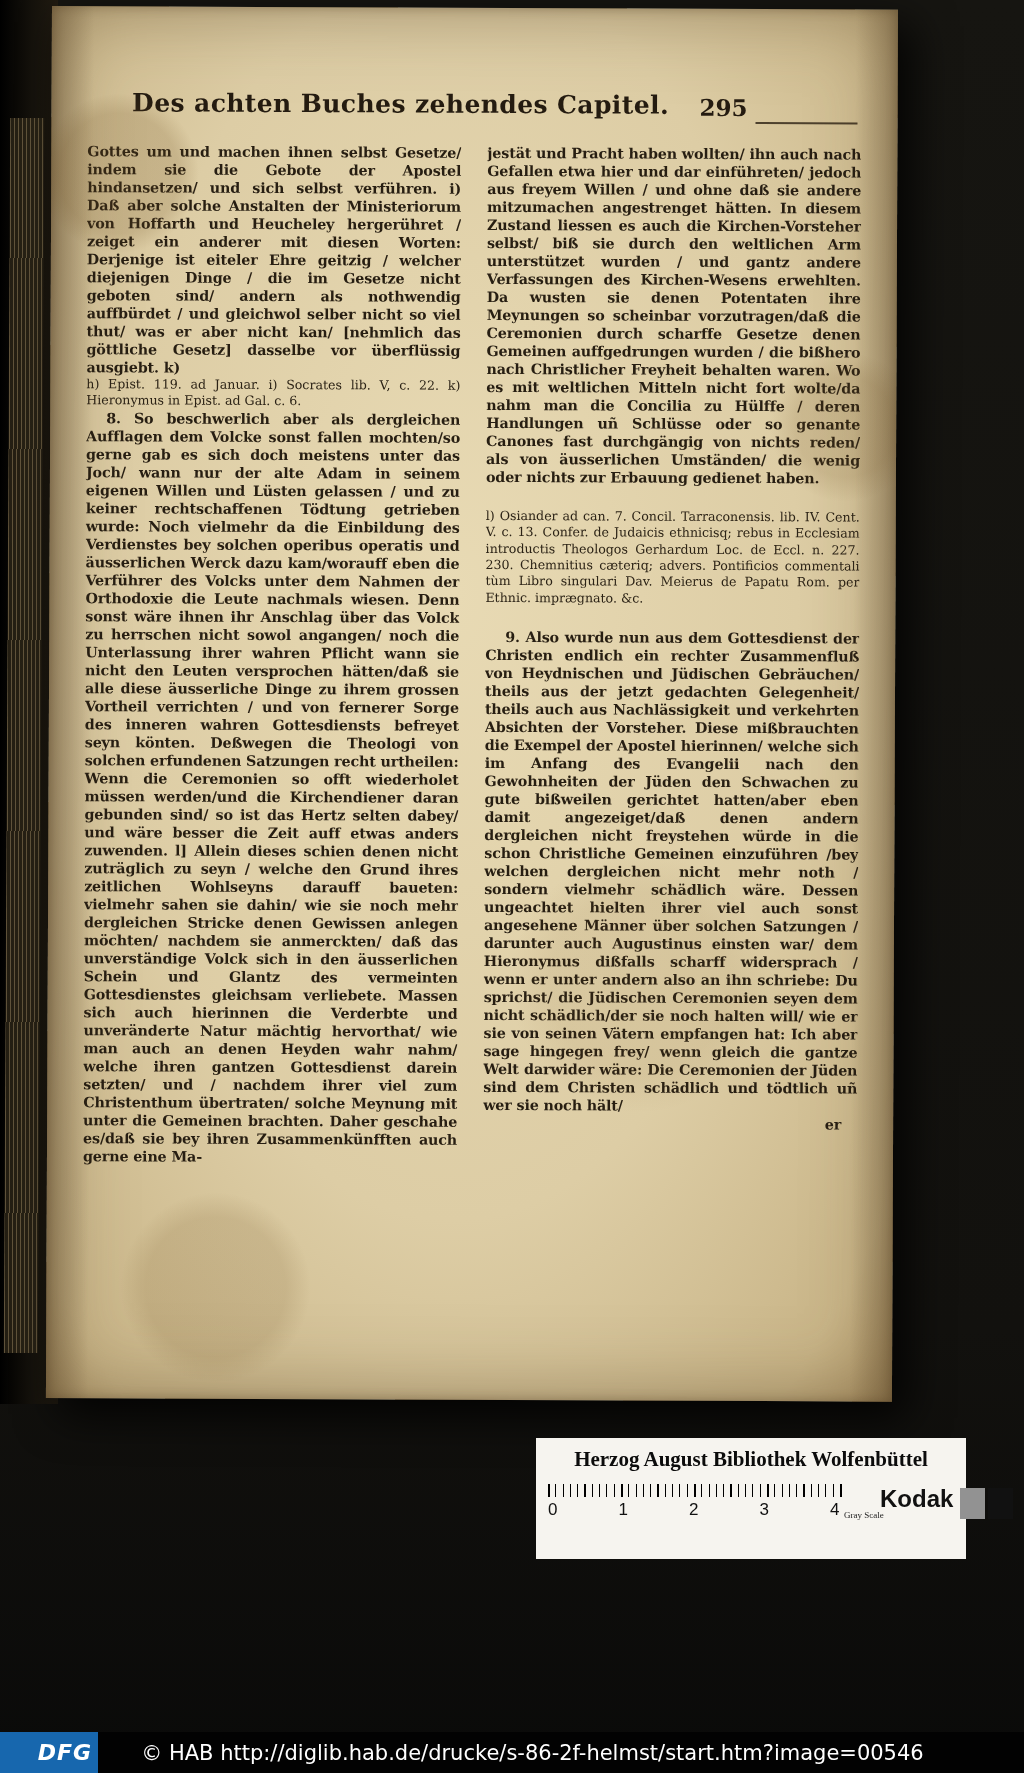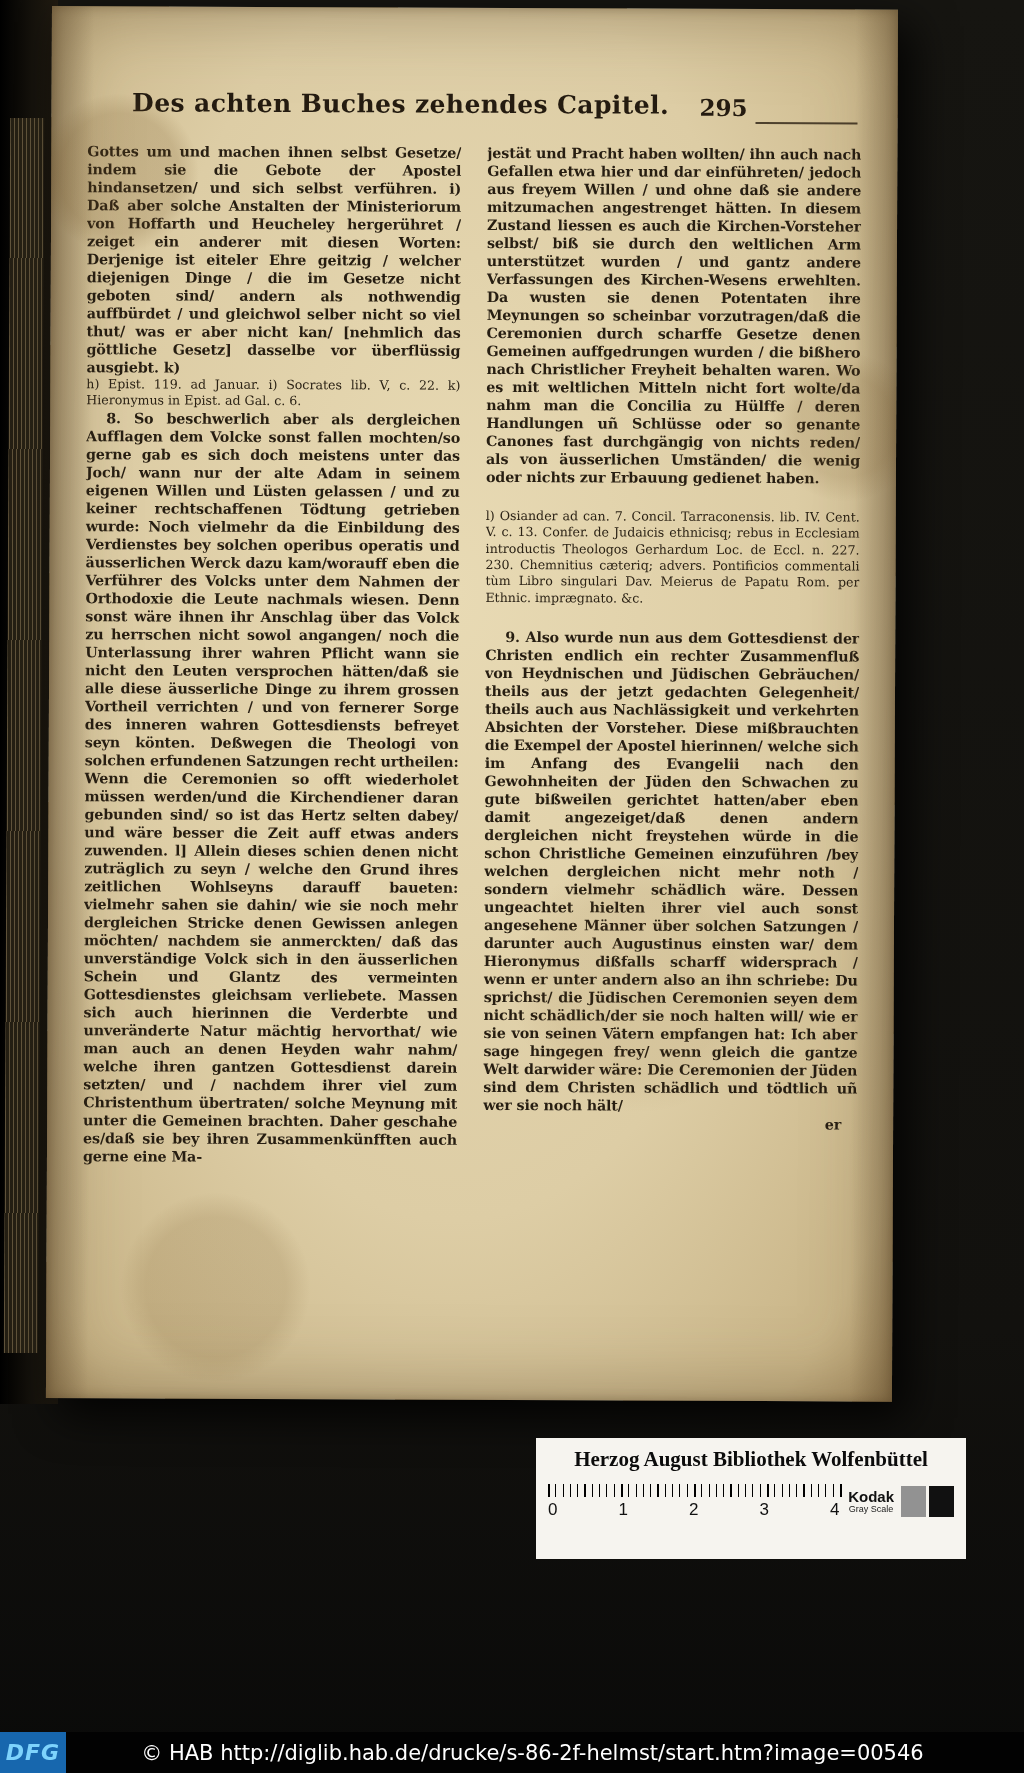--- a/index.html
+++ b/index.html
@@ -64,33 +64,33 @@
   .ruler-ticks{height:13px;width:296px;
     background-image:
       repeating-linear-gradient(90deg,#000 0 2px, transparent 2px 73px),
       repeating-linear-gradient(90deg,#000 0 1px, transparent 1px 7.3px);}
   .ruler-numbers{display:flex;justify-content:space-between;width:296px;margin-top:3px;
     font-family:"Liberation Sans","DejaVu Sans",sans-serif;font-size:17px;color:#111;}
   .ruler-numbers span{width:14px;text-align:left;}
   .kodak{margin-left:auto;display:flex;align-items:center;gap:7px;margin-top:2px;}
   .kodak-text{text-align:left;line-height:1.05;}
   .kodak-word{font-family:"Liberation Sans","DejaVu Sans",sans-serif;font-weight:bold;
-    font-size:15px;color:#111;}
-  .kodak-sub{font-family:Liberation Sans, sans-serif;font-size:9px;color:#222;text-align:center;}
+    font-size:24px;color:#111;margin-left:36px;}
+  .kodak-sub{font-family:Liberation Serif, serif;font-size:9px;color:#222;}
   .patches{display:flex;gap:3px;}
   .patch{width:25px;height:31px;}
   .patch-gray{background:#929292;}
   .patch-black{background:#111;}
 
   
   .footer{position:absolute;left:0;bottom:0;width:1024px;height:41px;background:#020202;}
   .dfg-logo{position:absolute;left:0;top:0;width:66px;height:41px;background:#1767ae;
-    color:#7dd3fc;display:flex;align-items:center;justify-content:center;
+    color:#ffffff;display:flex;align-items:center;justify-content:center;
     font-family:"DejaVu Sans","Liberation Sans",sans-serif;
-    font-weight:bold;font-style:italic;font-size:22px;letter-spacing:1px;}
+    font-weight:bold;font-style:italic;font-size:22px;letter-spacing:1px;padding-left:32px;}
   .footer-text{position:absolute;left:52%;top:50%;transform:translate(-50%,-50%);
     color:#fff;font-family:"DejaVu Sans","Liberation Sans",sans-serif;
     font-size:21px;white-space:nowrap;}
 </style>
 </head>
 <body>
 
 <div class="stage">
 
   <div class="spine">

